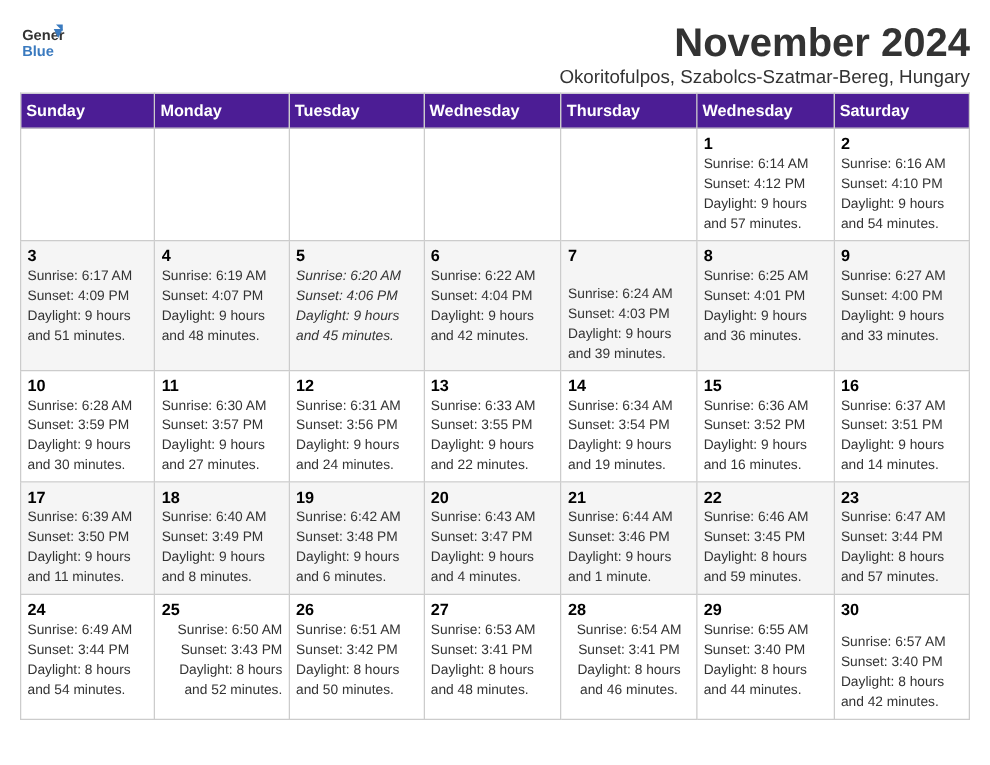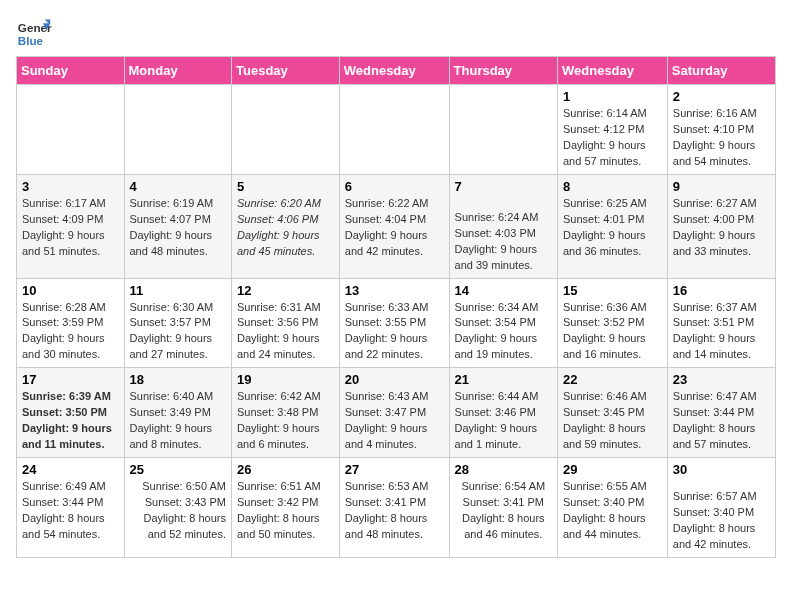--- a/index.html
+++ b/index.html
@@ -36,21 +36,21 @@
     .location-title {
       font-size: 15px;
       color: #333;
     }
     .calendar {
       width: 100%;
       border-collapse: collapse;
       font-size: 11px;
     }
     .calendar th {
-      background: #ec4899;
+      background: #4c1d95;
       color: #fff;
       padding: 6px 4px;
       text-align: left;
       font-size: 13px;
       font-weight: bold;
       border: 1px solid #ccc;
     }
     .calendar td {
       border: 1px solid #ccc;
       vertical-align: top;
@@ -83,20 +83,22 @@
 <div class="header">
   <div class="logo">
     <svg class="logo-icon" viewBox="0 0 40 40">
       <text x="2" y="18" font-size="13" font-weight="bold" fill="#333">General</text>
       <text x="2" y="32" font-size="13" font-weight="bold" fill="#3a7abf">Blue</text>
       <polygon points="30,8 38,8 34,16" fill="#3a7abf"></polygon>
       <polygon points="32,4 38,4 38,10" fill="#3a7abf"></polygon>
     </svg>
   </div>
   <div class="title-section">
+    <div class="month-title">November 2024</div>
+    <div class="location-title">Okoritofulpos, Szabolcs-Szatmar-Bereg, Hungary</div>
   </div>
 </div>
 
 <table class="calendar">
   <thead>
     <tr id="header-row">
         <th>Sunday</th>
         <th>Monday</th>
         <th>Tuesday</th>
         <th>Wednesday</th>
@@ -225,21 +227,21 @@
           <span class="day-number">16</span>
           <div class="day-info" style="white-space: pre-line;">Sunrise: 6:37 AM
 Sunset: 3:51 PM
 Daylight: 9 hours
 and 14 minutes.</div>
         </td>
       </tr>
       <tr>
         <td>
           <span class="day-number">17</span>
-          <div class="day-info" style="white-space: pre-line; font-weight: bold;">Sunrise: 6:39 AM
+          <div class="day-info" style="white-space: pre-line;">Sunrise: 6:39 AM
 Sunset: 3:50 PM
 Daylight: 9 hours
 and 11 minutes.</div>
         </td>
         <td>
           <span class="day-number">18</span>
           <div class="day-info" style="white-space: pre-line;">Sunrise: 6:40 AM
 Sunset: 3:49 PM
 Daylight: 9 hours
 and 8 minutes.</div>

